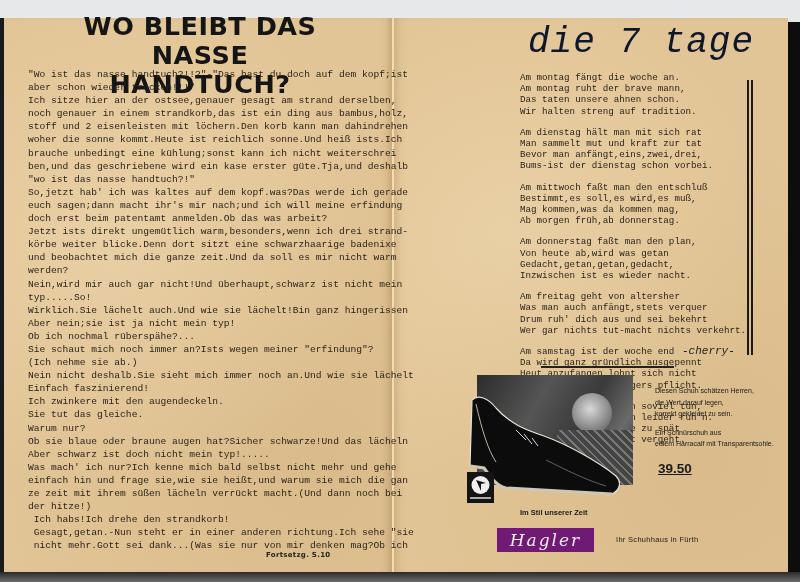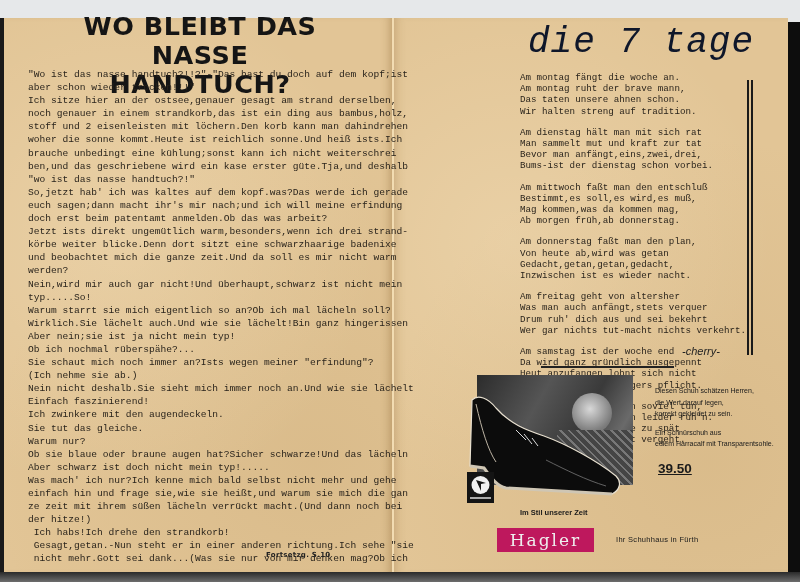--- a/index.html
+++ b/index.html
@@ -23,41 +23,41 @@
   .fortsetzung { position:absolute; left:266px; top:551px; font-family:"DejaVu Sans", sans-serif;
     font-size:7px; font-weight:bold; color:#222; letter-spacing:0.3px; }
 
   .poem-title { position:absolute; left:528px; top:22px; font-family:Liberation Mono, monospace;
     font-style:italic; font-size:36px; color:#0f172a; letter-spacing:1px; }
   .poem { position:absolute; left:500px; top:72px; width:240px; font-family:"Liberation Mono", monospace;
     font-size:9.2px; line-height:11.2px; color:#2a241c; }
   .poem .stanza { margin-bottom:10px;margin-left:20px; }
   .poem .line { white-space:pre; }
   .dbl-line { position:absolute; top:80px; height:275px; width:1.5px; background:#1a1a1a; }
-  .signature { position:absolute; left:682px; top:345px; font-family:Liberation Sans, sans-serif; font-style:italic;
+  .signature { position:absolute; left:682px; top:345px; font-family:Liberation Mono, monospace; font-style:italic;
     font-size:11px; color:#222; }
   .sig-rule { position:absolute; left:541px; top:366px; width:133px; height:1.5px; background:#222; }
 
   .ad-photo { position:absolute; left:477px; top:375px; width:156px; height:110px;
     background:linear-gradient(120deg,#2c2c2c 0%,#555 35%,#3a3a3a 60%,#6a6a6a 80%,#2a2a2a 100%); overflow:hidden; }
   .ad-photo .person { position:absolute; left:95px; top:18px; width:40px; height:40px; border-radius:50%;
     background:radial-gradient(circle at 45% 40%, #d8d8d8, #7a7a7a 70%); }
   .ad-photo .shirt { position:absolute; left:80px; top:55px; width:76px; height:55px;
     background:repeating-linear-gradient(45deg,#444 0 4px,#777 4px 6px); }
   .shoe { position:absolute; left:466px; top:390px; width:160px; height:110px; }
   .logo { position:absolute; left:467px; top:472px; width:27px; height:31px; background:#141414; }
   .ad-caption { position:absolute; left:520px; top:508px; font-family:"Liberation Sans", sans-serif;
     font-weight:bold; font-size:7.5px; color:#1a1a1a; }
   .ad-copy { position:absolute; left:655px; top:385px; width:140px; font-family:"Liberation Sans", sans-serif;
     font-size:7px; line-height:11.5px; color:#1a1a1a; }
   .ad-copy .gap { height:7px; }
   .price { position:absolute; left:658px; top:461px; font-family:"Liberation Sans", sans-serif;
     font-weight:bold; font-size:13.5px; color:#1a1a1a;text-decoration:underline; }
-  .brand-box { position:absolute; left:497px; top:528px; width:97px; height:24px; background:#be185d;
-    color:#eee; font-family:"DejaVu Serif", serif; font-size:17px; line-height:24px;
+  .brand-box { position:absolute; left:497px; top:528px; width:97px; height:24px; background:#701a75;
+    color:#eee; font-family:"DejaVu Serif", serif; font-style:italic; font-size:17px; line-height:24px;
     text-align:center; letter-spacing:2px; }
   .brand-tag { position:absolute; left:616px; top:535px; font-family:"Liberation Sans", sans-serif;
     font-size:7.5px; color:#1a1a1a; letter-spacing:0.3px; }
 </style>
 </head>
 <body>
 
 <div class="page page-left"></div>
 <div class="spine"></div>
 <div class="page page-right"></div>
@@ -81,21 +81,20 @@
     <div>"wo ist das nasse handtuch?!"</div>
     <div>So,jetzt hab' ich was kaltes auf dem kopf.was?Das werde ich gerade</div>
     <div>euch sagen;dann macht ihr's mir nach;und ich will meine erfindung</div>
     <div>doch erst beim patentamt anmelden.Ob das was arbeit?</div>
     <div>Jetzt ists direkt ungemütlich warm,besonders,wenn ich drei strand-</div>
     <div>körbe weiter blicke.Denn dort sitzt eine schwarzhaarige badenixe</div>
     <div>und beobachtet mich die ganze zeit.Und da soll es mir nicht warm</div>
     <div>werden?</div>
     <div>Nein,wird mir auch gar nicht!Und überhaupt,schwarz ist nicht mein</div>
     <div>typ.....So!</div>
-    <div>Warum starrt sie mich eigentlich so an?Ob ich mal lächeln soll?</div>
     <div>Wirklich.Sie lächelt auch.Und wie sie lächelt!Bin ganz hingerissen</div>
     <div>Aber nein;sie ist ja nicht mein typ!</div>
     <div>Ob ich nochmal rüberspähe?...</div>
     <div>Sie schaut mich noch immer an?Ists wegen meiner "erfindung"?</div>
     <div>(Ich nehme sie ab.)</div>
     <div>Nein nicht deshalb.Sie sieht mich immer noch an.Und wie sie lächelt</div>
     <div>Einfach faszinierend!</div>
     <div>Ich zwinkere mit den augendeckeln.</div>
     <div>Sie tut das gleiche.</div>
     <div>Warum nur?</div>

